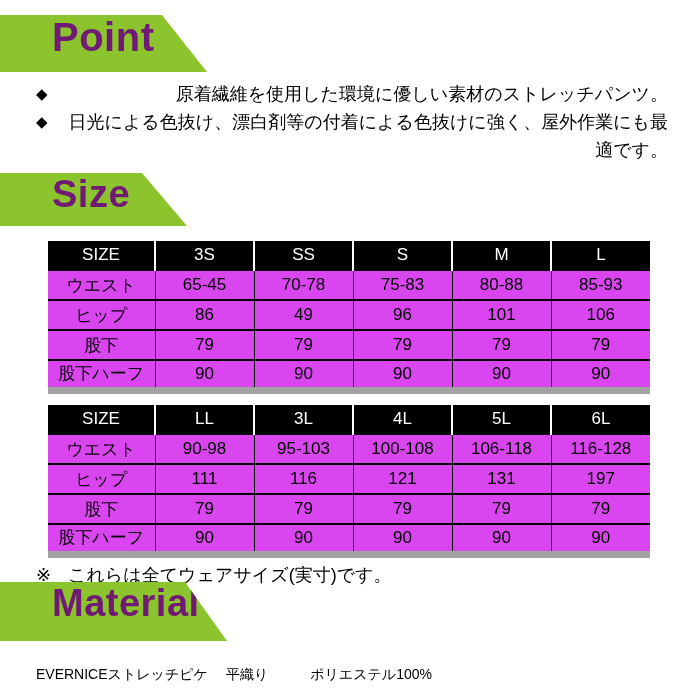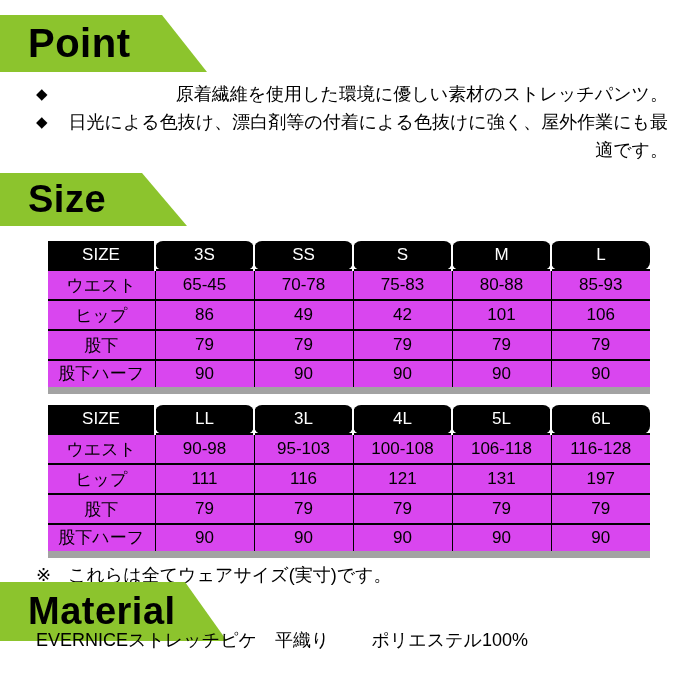--- a/index.html
+++ b/index.html
@@ -7,24 +7,24 @@
   body {
     background:#fff;
     font-family:"Liberation Sans","DejaVu Sans",sans-serif;
     color:#000;
   }
   .page { position:relative; width:700px; height:700px; background:#fff; overflow:hidden; }
 
   
   .banner {
     position:absolute; left:0;
-    background:#8CC42D; color:#000000;
+    background:#8CC42D; color:#701a75;
     font-weight:bold; letter-spacing:0.5px;
-    display:flex; align-items:center;
-    padding-left:28px;
+    display:flex; 
+    padding-left:52px;
   }
   .banner-point    { top:15px;  width:207px; height:57px; font-size:40px; clip-path:polygon(0 0,162px 0,207px 57px,0 57px); }
   .banner-size     { top:173px; width:187px; height:53px; font-size:38px; clip-path:polygon(0 0,142px 0,187px 53px,0 53px); }
   .banner-material { top:582px; width:227px; height:59px; font-size:38px; clip-path:polygon(0 0,185px 0,227px 59px,0 59px); }
 
   
   .bullets { position:absolute; top:80px; left:36px; width:632px; list-style:none; }
   .bullet { display:flex; font-size:18px; line-height:28px; }
   .diamond { flex:none; width:32px; font-size:15px; line-height:28px; }
   .bullet-text { flex:1;text-align:right; }
@@ -34,33 +34,33 @@
     position:absolute; left:48px;
     border-collapse:collapse; table-layout:fixed;
     text-align:center; font-size:17px;
   }
   .size-table col.c-label { width:107px; }
   .size-table col.c-val   { width:99px; }
   .size-table th {
     background:#000; color:#fff;
     height:29px; font-weight:normal;
   }
-  .size-table th + th { border-left:2px solid #fff;border-radius:8px; }
+  .size-table th + th { border-left:2px solid #fff; }
   .size-table td { height:30px; background:#d946ef; border-top:2px solid #000; }
   .size-table td + td { border-left:1.5px solid #000; }
   .size-table tr:last-child td { border-bottom:7px solid #a3a3a3; }
   .table-1 { top:241px; }
   .table-2 { top:405px; }
 
   
   .note { position:absolute; top:562px; left:36px; font-size:18px; display:flex; line-height:26px; }
   .note-icon { flex:none; width:32px; }
 
   
-  .material-line { position:absolute; top:628px; left:36px; font-size:18px; white-space:nowrap; }
+  .material-line { position:absolute; top:666px; left:36px; font-size:14px; white-space:nowrap; }
   .material-weave { margin-left:18px; }
   .material-comp  { margin-left:42px; }
 </style>
 </head>
 <body>
 
 <div class="page">
 
   <div class="banner banner-point">
     <span>Point</span>
@@ -106,21 +106,21 @@
         <td>65-45</td>
         <td>70-78</td>
         <td>75-83</td>
         <td>80-88</td>
         <td>85-93</td>
       </tr>
       <tr>
         <td>ヒップ</td>
         <td>86</td>
         <td>49</td>
-        <td>42</td>
+        <td>96</td>
         <td>101</td>
         <td>106</td>
       </tr>
       <tr>
         <td>股下</td>
         <td>79</td>
         <td>79</td>
         <td>79</td>
         <td>79</td>
         <td>79</td>

